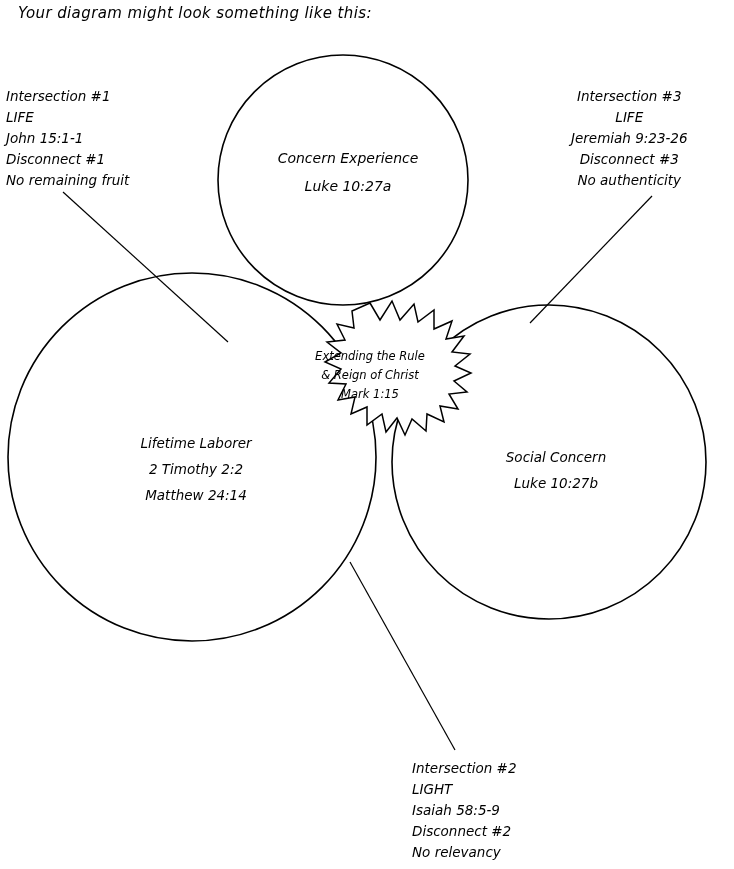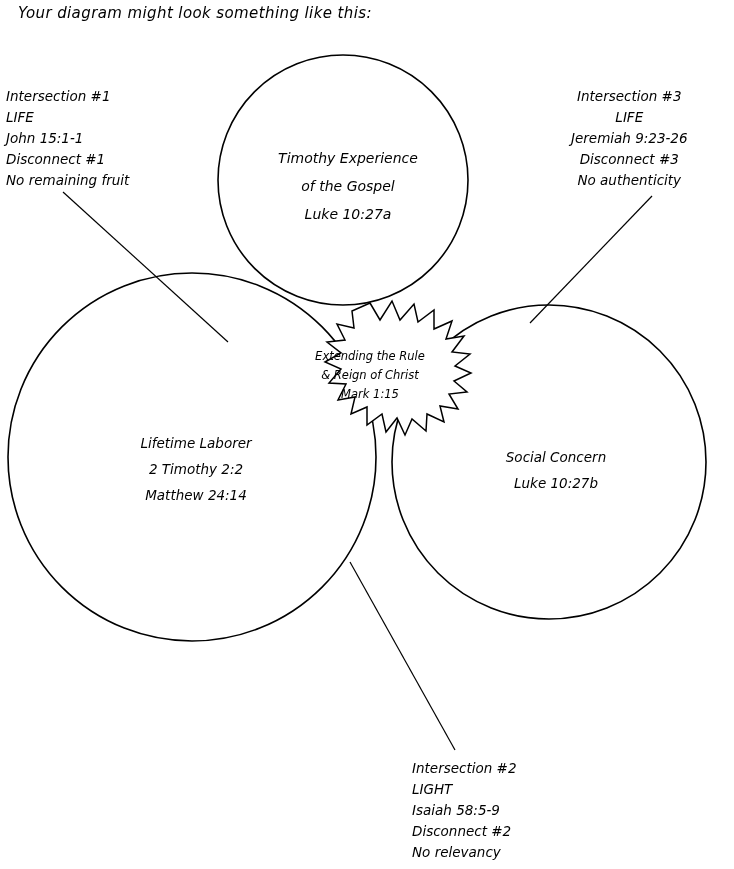--- a/index.html
+++ b/index.html
@@ -112,22 +112,21 @@
     </g>
 
     <g stroke="#000000" stroke-width="1.2" fill="none">
       <line x1="63" y1="192" x2="228" y2="342"></line>
       <line x1="530" y1="323" x2="652" y2="196"></line>
       <line x1="350" y1="562" x2="455" y2="750"></line>
     </g>
   </svg>
 
   <div class="lbl center-block lbl-circle-top">
-    <div>Timothy Experience</div>
-    <div>of the Gospel</div>
+    <div>Concern Experience</div>
     <div>Luke 10:27a</div>
   </div>
 
   <div class="lbl center-block lbl-circle-left">
     <div>Lifetime Laborer</div>
     <div>2 Timothy 2:2</div>
     <div>Matthew 24:14</div>
   </div>
 
   <div class="lbl center-block lbl-circle-right">

